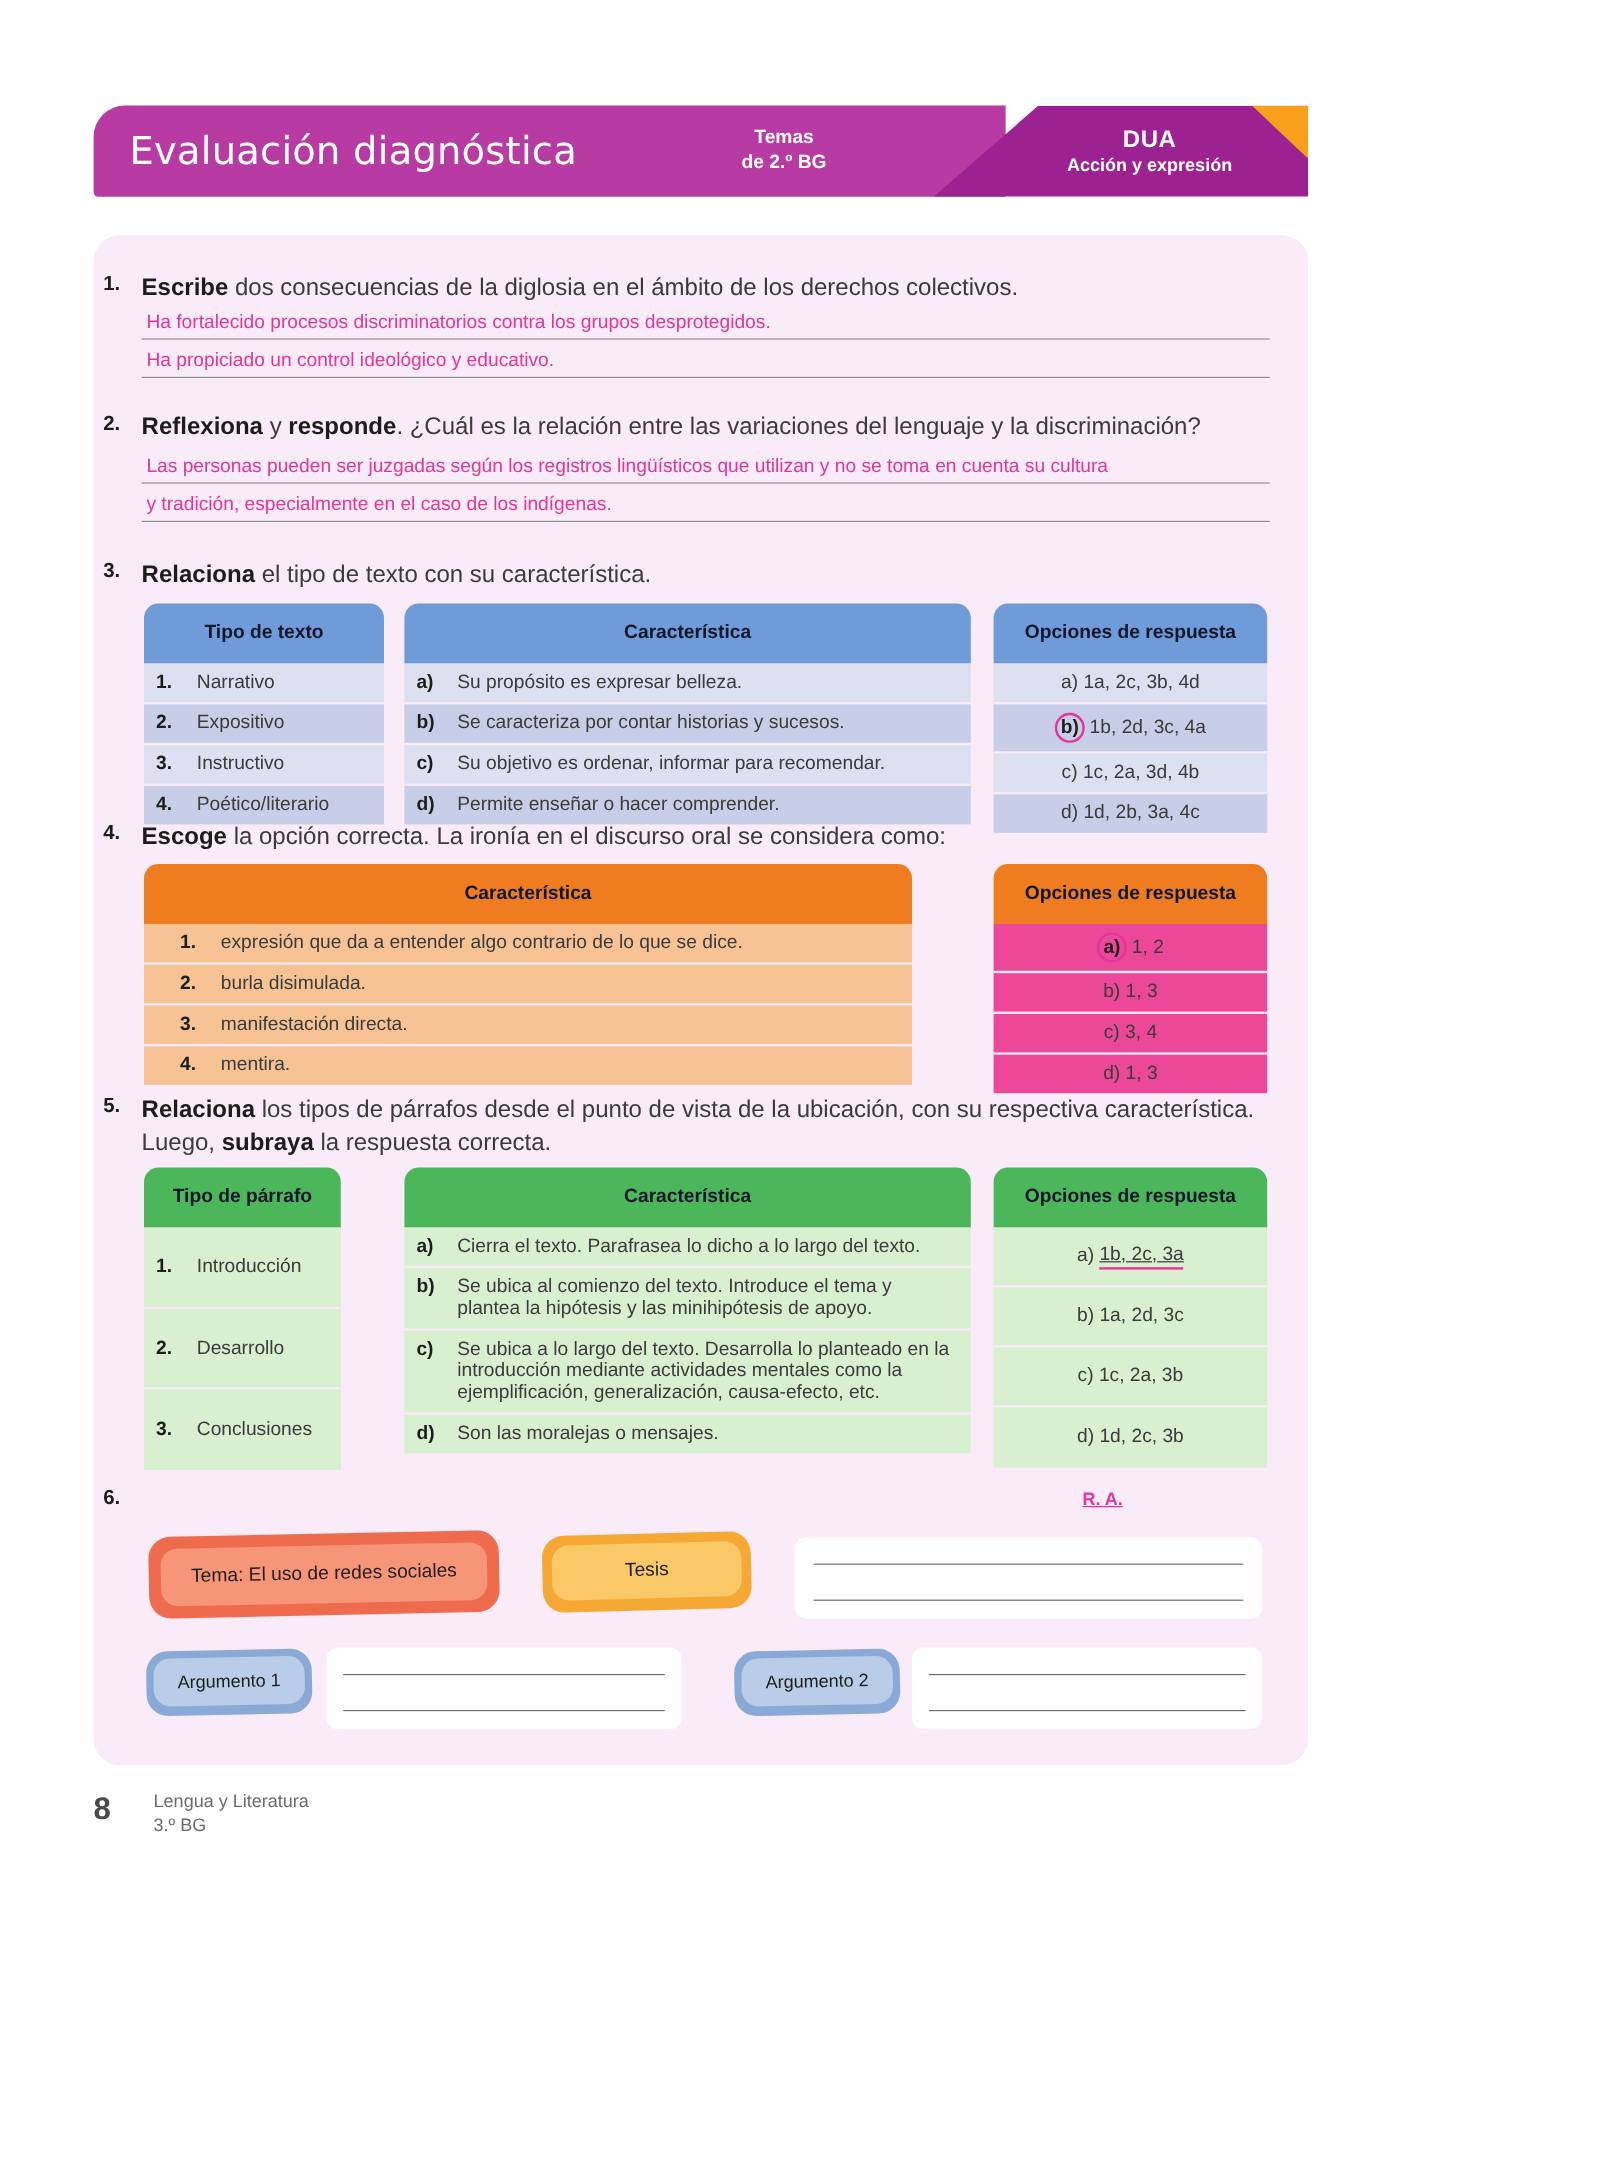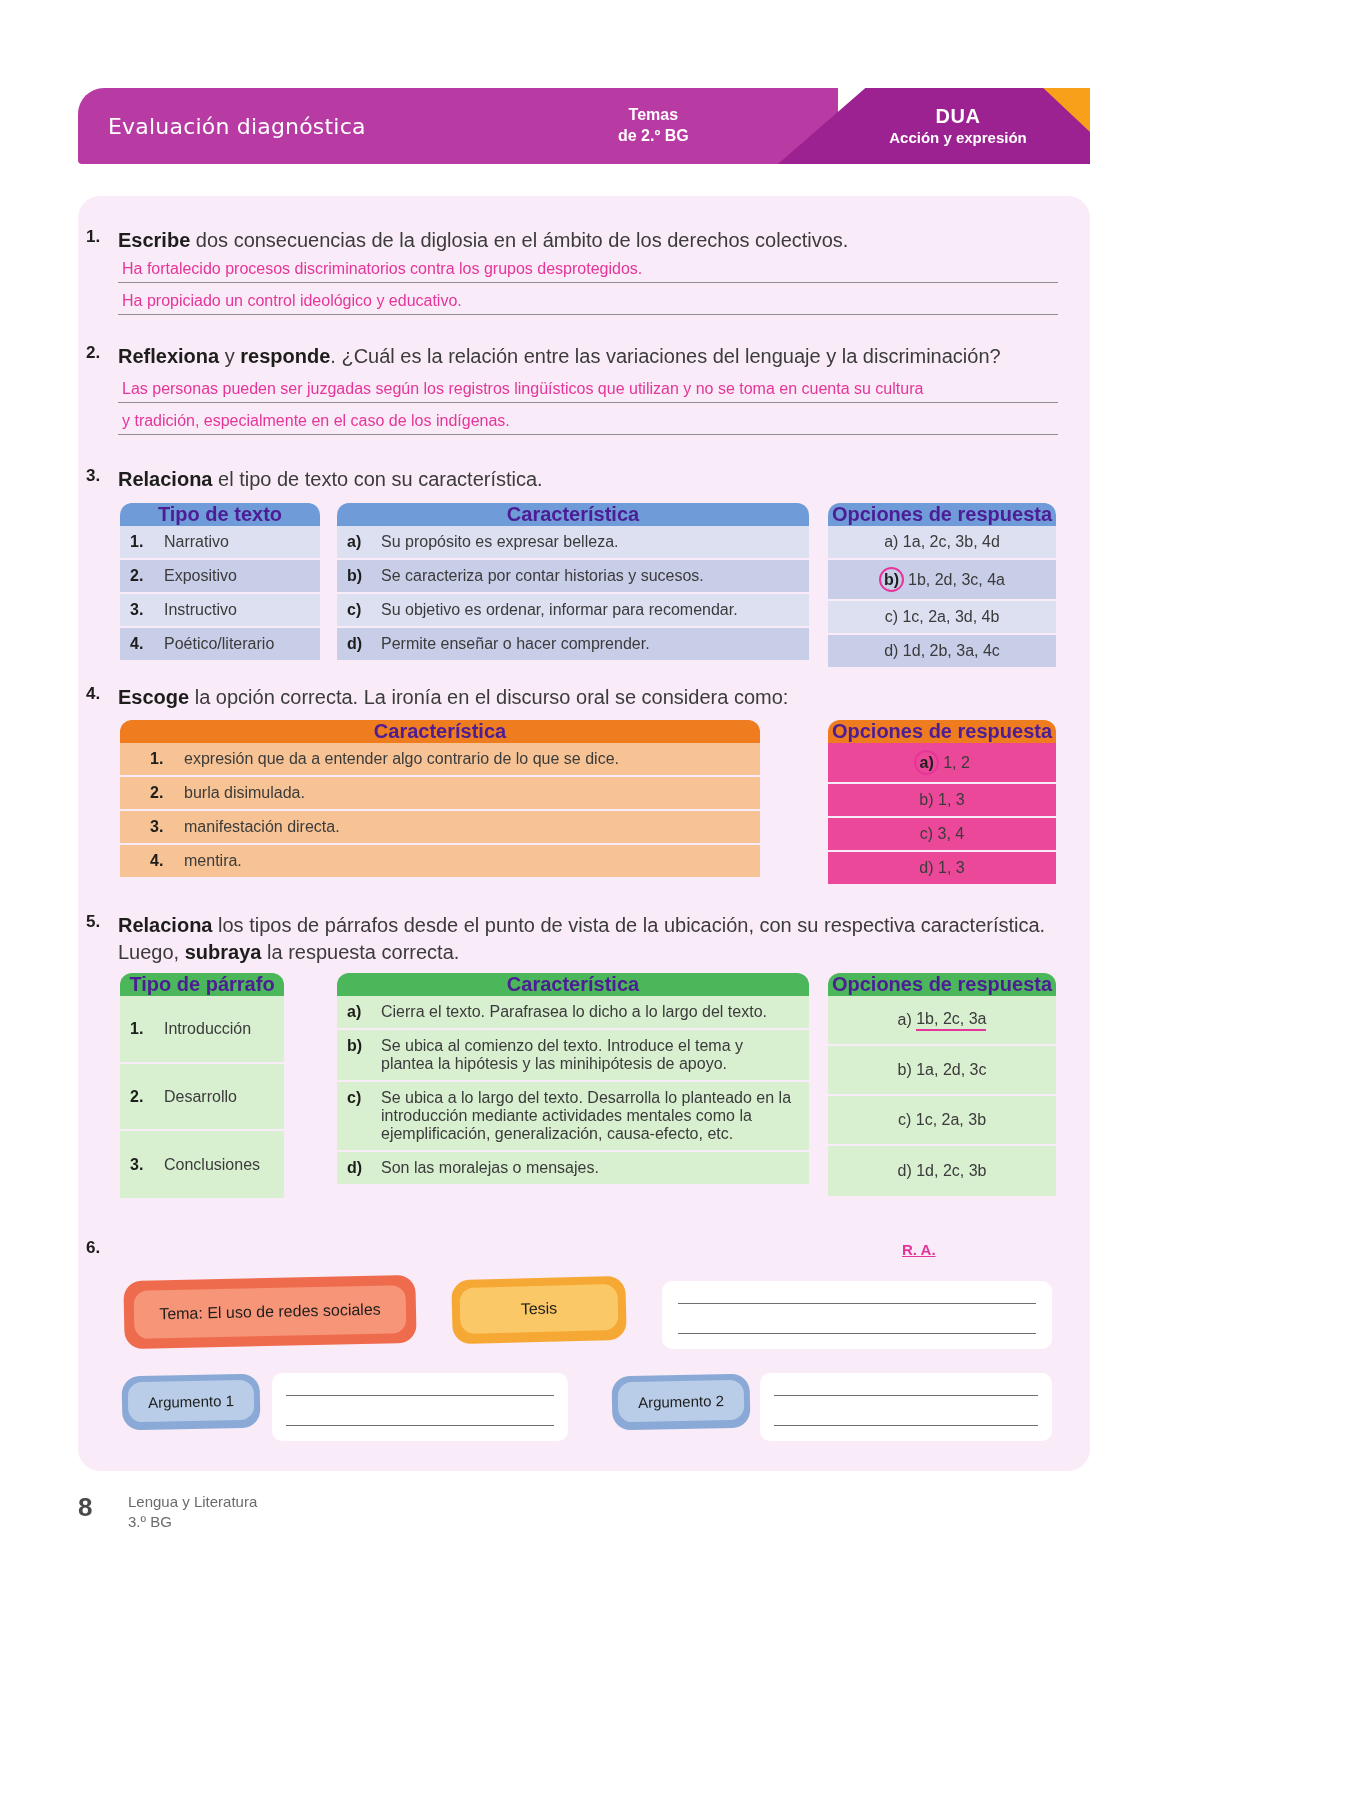--- a/index.html
+++ b/index.html
@@ -28,21 +28,21 @@
     background:#9c2291;
     clip-path:polygon(28% 0, 100% 0, 100% 100%, 0 100%);
   }
   .banner-corner2{
     position:absolute;left:955px;top:0;width:57px;height:44px;
     background:#f9a01b;
     clip-path:polygon(18% 0, 100% 0, 100% 100%);
   }
   .banner-title{
     position:absolute;left:30px;top:50%;transform:translateY(-50%);
-    color:#fff;font-size:22px;font-weight:400;letter-spacing:.2px;
+    color:#fff;font-size:32px;font-weight:400;letter-spacing:.2px;
     font-family:"DejaVu Sans", sans-serif;
   }
   .banner-temas{
     position:absolute;left:540px;top:50%;transform:translateY(-50%);
     color:#fff;text-align:center;font-weight:bold;font-size:16px;line-height:1.3;
   }
   .banner-dua{
     position:absolute;left:760px;top:50%;transform:translateY(-50%);
     width:240px;color:#fff;text-align:center;line-height:1.25;
   }
@@ -68,23 +68,23 @@
   .ansline{
     position:absolute;border-bottom:1.4px solid #8f8f8f;
   }
   .anstext{
     position:absolute;font-size:16px;color:#e5359a;white-space:nowrap;
   }
 
   
   .tbl{position:absolute;}
   .thead{
-    color:#4c1d95;font-weight:bold;font-size:20px;text-align:center;
+    color:#0f172a;font-weight:bold;font-size:16px;text-align:center;
     border-top-left-radius:12px;border-top-right-radius:12px;
-    padding:0 0;
+    padding:16px 0;
   }
   .trow{
     font-size:16px;color:#3b3b3b;
     padding:7px 10px;
     border-bottom:2px solid #f9ebf7;
     box-sizing:border-box;
   }
   .trow:last-child{border-bottom:none;}
 
   
@@ -105,21 +105,21 @@
 
   .circled{
     display:inline-block;
     border:2.5px solid #e5359a;
     border-radius:50%;
     width:25px;height:25px;line-height:22px;text-align:center;
     font-weight:bold;color:#1d1d1b;box-sizing:border-box;
     margin-right:4px;
   }
   .underlined{
-    border-bottom:2.2px solid #e5359a;padding-bottom:1px;
+    border-bottom:2.2px solid #e5359a;padding-bottom:1px;text-decoration:underline;
   }
 
   
   .shape-outer{
     position:absolute;border-radius:18px;
   }
   .shape-inner{
     position:absolute;border-radius:14px;
     display:flex;align-items:center;justify-content:center;
     font-size:16px;color:#1d1d1b;text-align:center;

